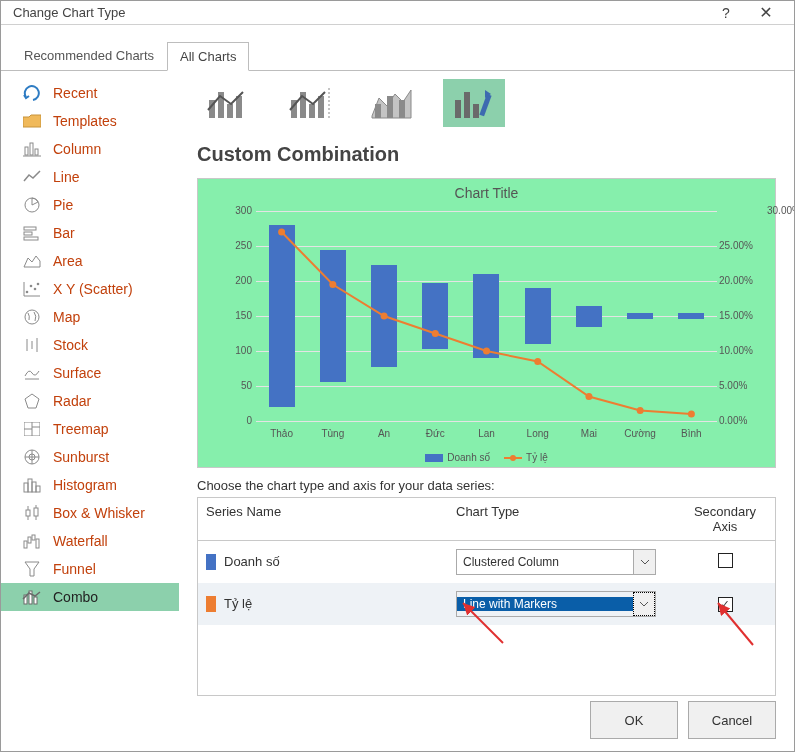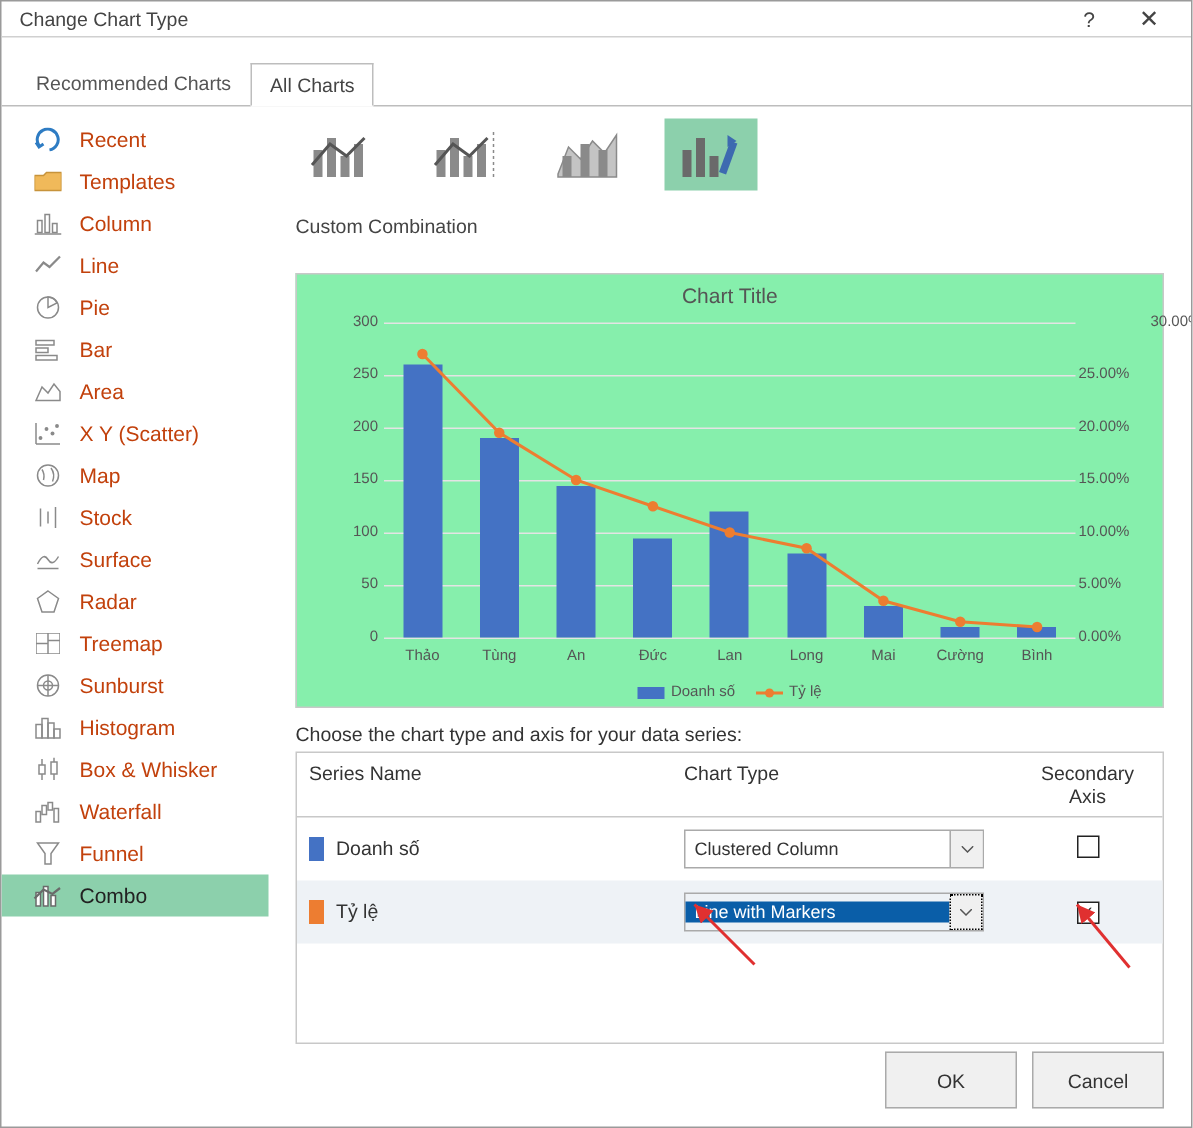--- a/index.html
+++ b/index.html
@@ -21,33 +21,33 @@
 .sidebar .item { display: flex; align-items: center; gap: 10px; padding: 5px 10px 5px 20px; font-size: 14px; color: #c2410c; cursor: default; }
 .sidebar .item.selected { background: #8cd0ac; color: #222; }
 .sidebar .ico { width: 22px; height: 18px; display: flex; align-items: center; justify-content: center; }
 
 .main { flex: 1; padding: 8px 18px 10px 18px; display: flex; flex-direction: column; }
 
 .subtype-row { display: flex; gap: 20px; margin-bottom: 16px; }
 .subtype { width: 62px; height: 48px; border: 1px solid transparent; display: flex; align-items: center; justify-content: center; cursor: default; }
 .subtype.selected { background: #8cd0ac; }
 
-.h2 { font-size: 13px; font-weight: 400; color: #444; margin-bottom: 24px; }
+.h2 { font-size: 20px; font-weight: 700; color: #444; margin-bottom: 12px; }
 
 .preview { border: 1px solid #c8c8c8; height: 290px; position: relative; background: #86efac; }
 .ptitle { text-align: center; font-size: 14px; color: #555; margin-top: 6px; }
 .plot { position: absolute; left: 58px; right: 58px; top: 32px; bottom: 46px; }
 .yaxis-left { position: absolute; left: 6px; top: 32px; bottom: 46px; width: 48px; }
 .yaxis-right { position: absolute; right: 6px; top: 32px; bottom: 46px; width: 50px; }
 .ytick { position: absolute; font-size: 10px; color: #555; width: 100%; }
 .yaxis-left .ytick { text-align: right; }
 .yaxis-right .ytick { text-align: left; }
 .gridline { position: absolute; left: 0; right: 0; border-top: 1px solid #e4e4e4; }
 .bars { position: absolute; left: 0; right: 0; bottom: 0; top: 0; display: flex; }
-.barcol { flex: 1; display: flex; justify-content: center; align-items: flex-end; position: relative; }
+.barcol { flex: 1; display: flex; justify-content: center; align-items: center; position: relative; }
 .bar { width: 26px; background: #4472c4; }
 .xcat { position: absolute; bottom: -18px; font-size: 10px; color: #555; width: 100%; text-align: center; }
 .linepath { stroke: #ed7d31; stroke-width: 2; fill: none; }
 .marker { fill: #ed7d31; }
 .legend { position: absolute; bottom: 4px; left: 0; right: 0; display: flex; justify-content: center; gap: 14px; font-size: 10px; color: #555; }
 .lg { display: flex; align-items: center; gap: 4px; }
 .lg .sw-bar { width: 18px; height: 8px; background: #4472c4; }
 .lg .sw-line { width: 18px; height: 2px; background: #ed7d31; position: relative; }
 .lg .sw-line::before { content: ""; position: absolute; width: 6px; height: 6px; background: #ed7d31; border-radius: 50%; left: 6px; top: -2px; }
 

